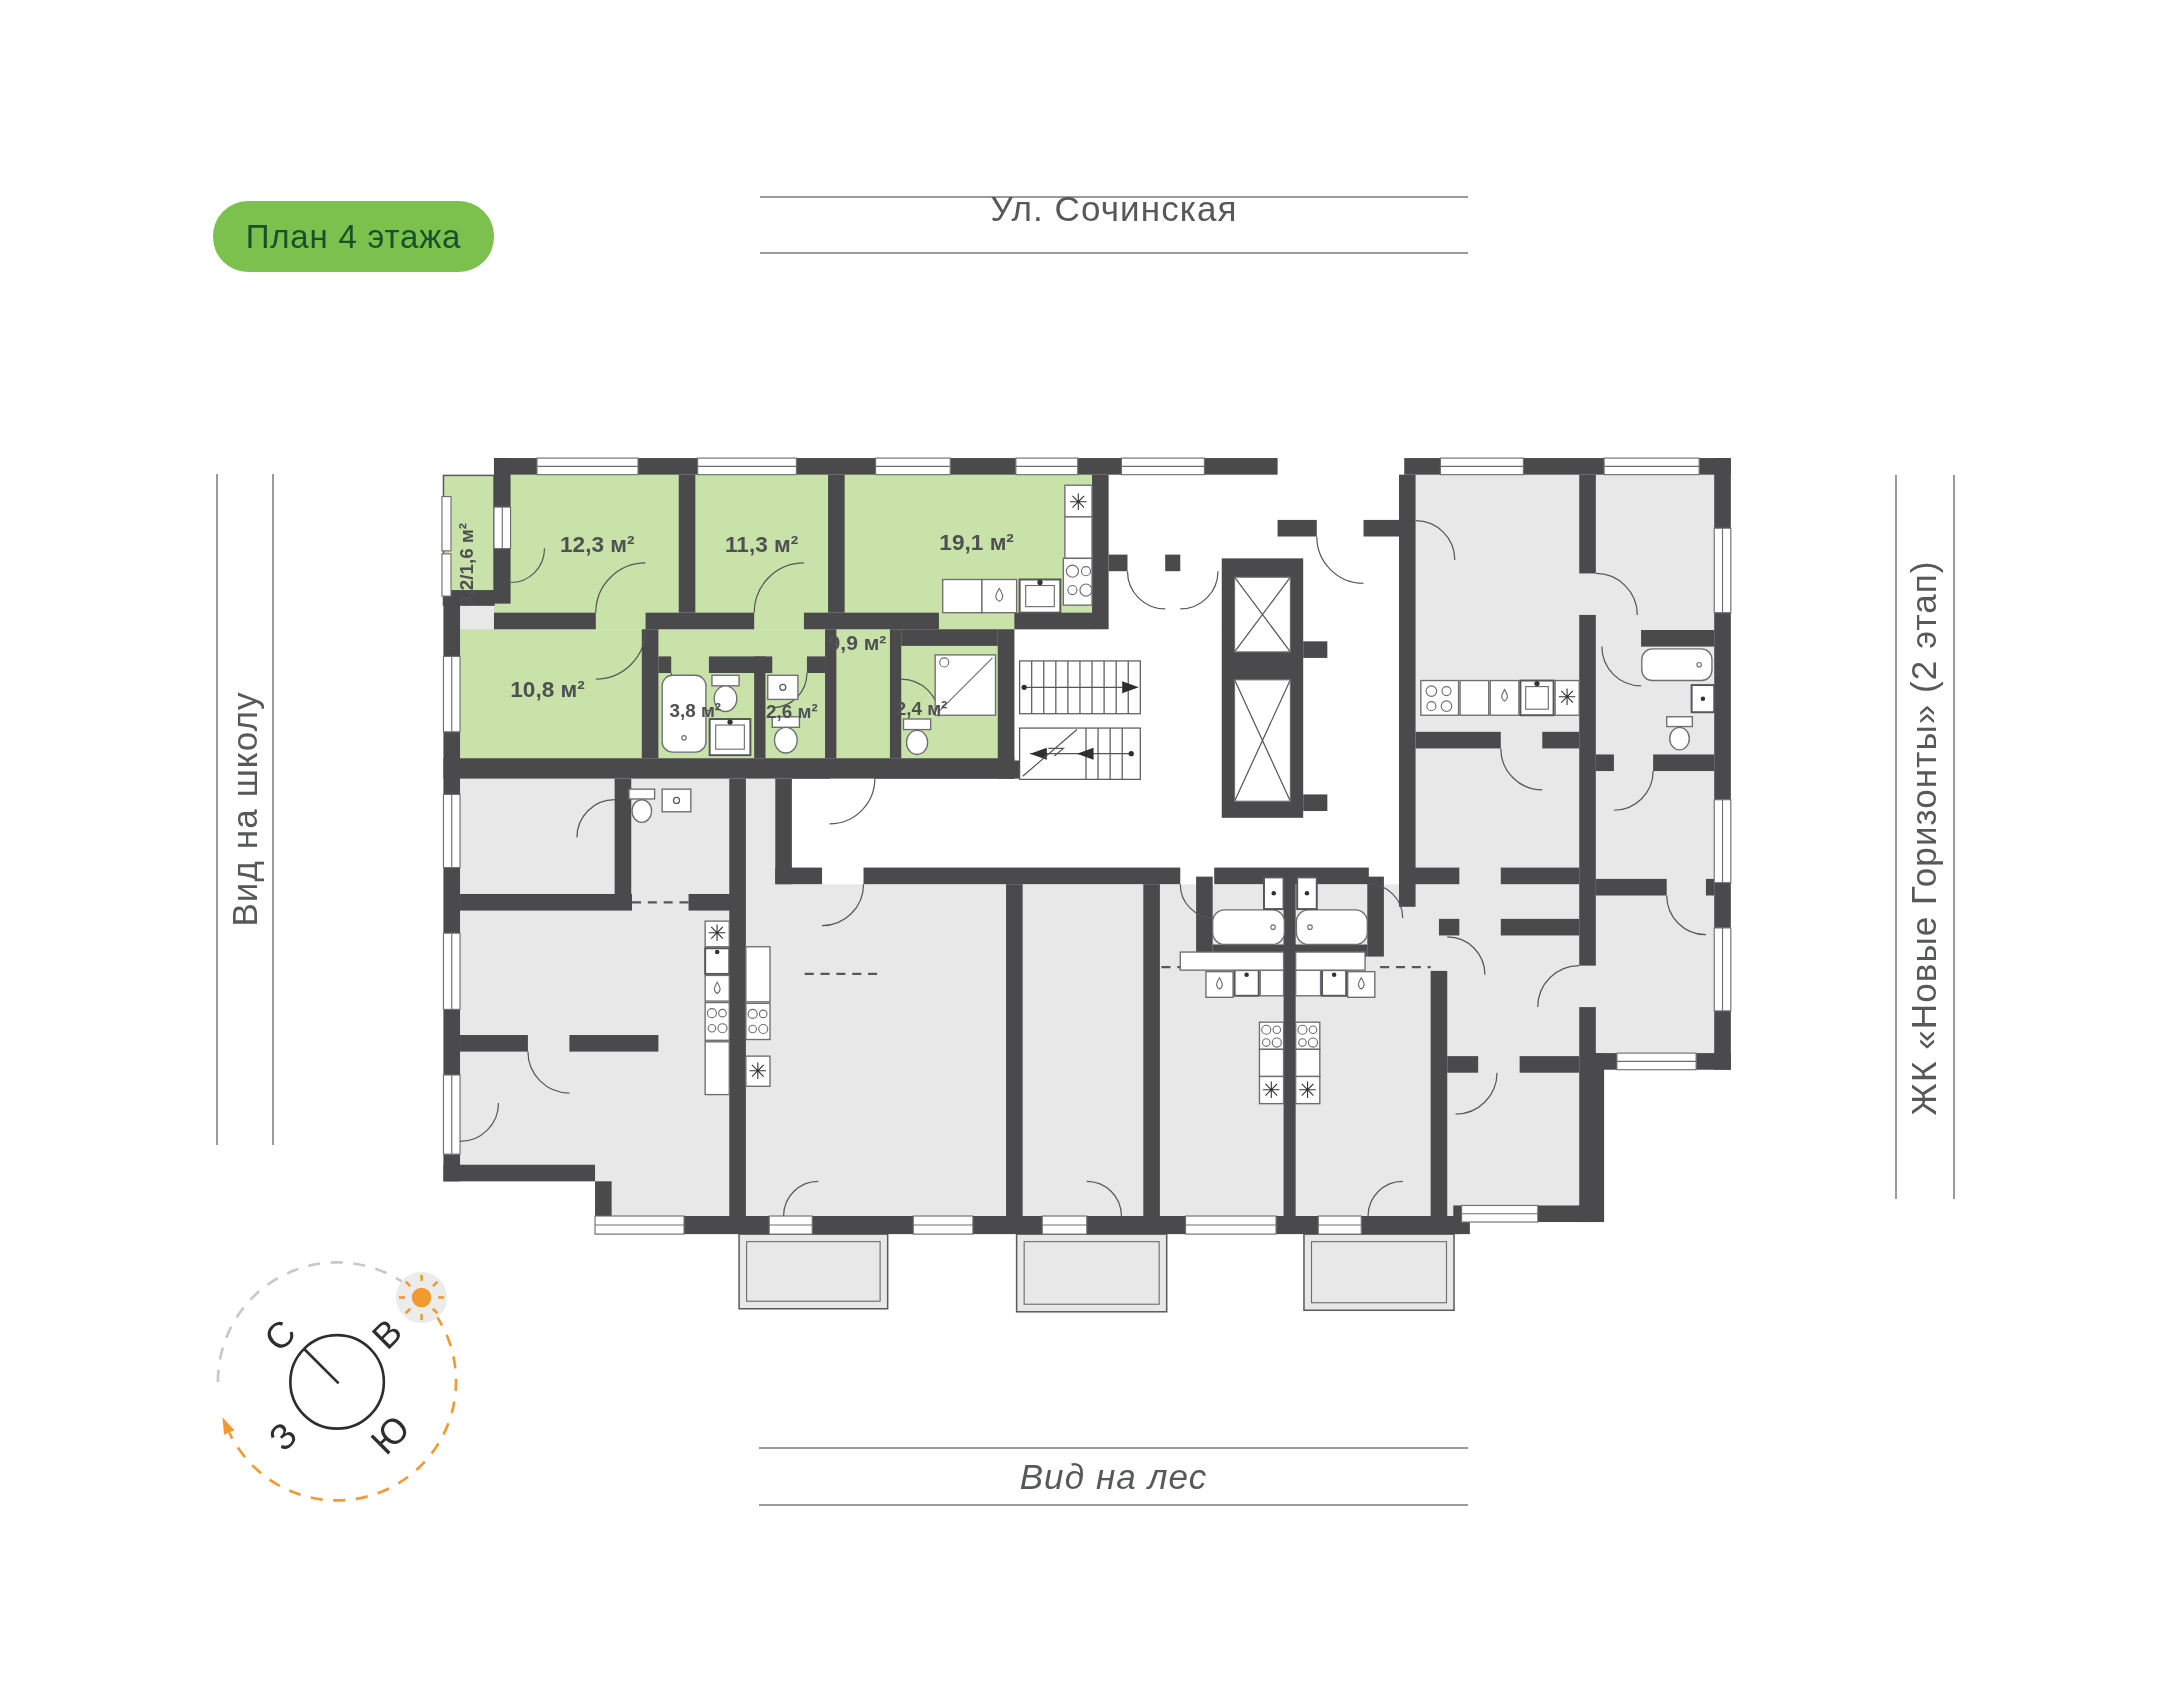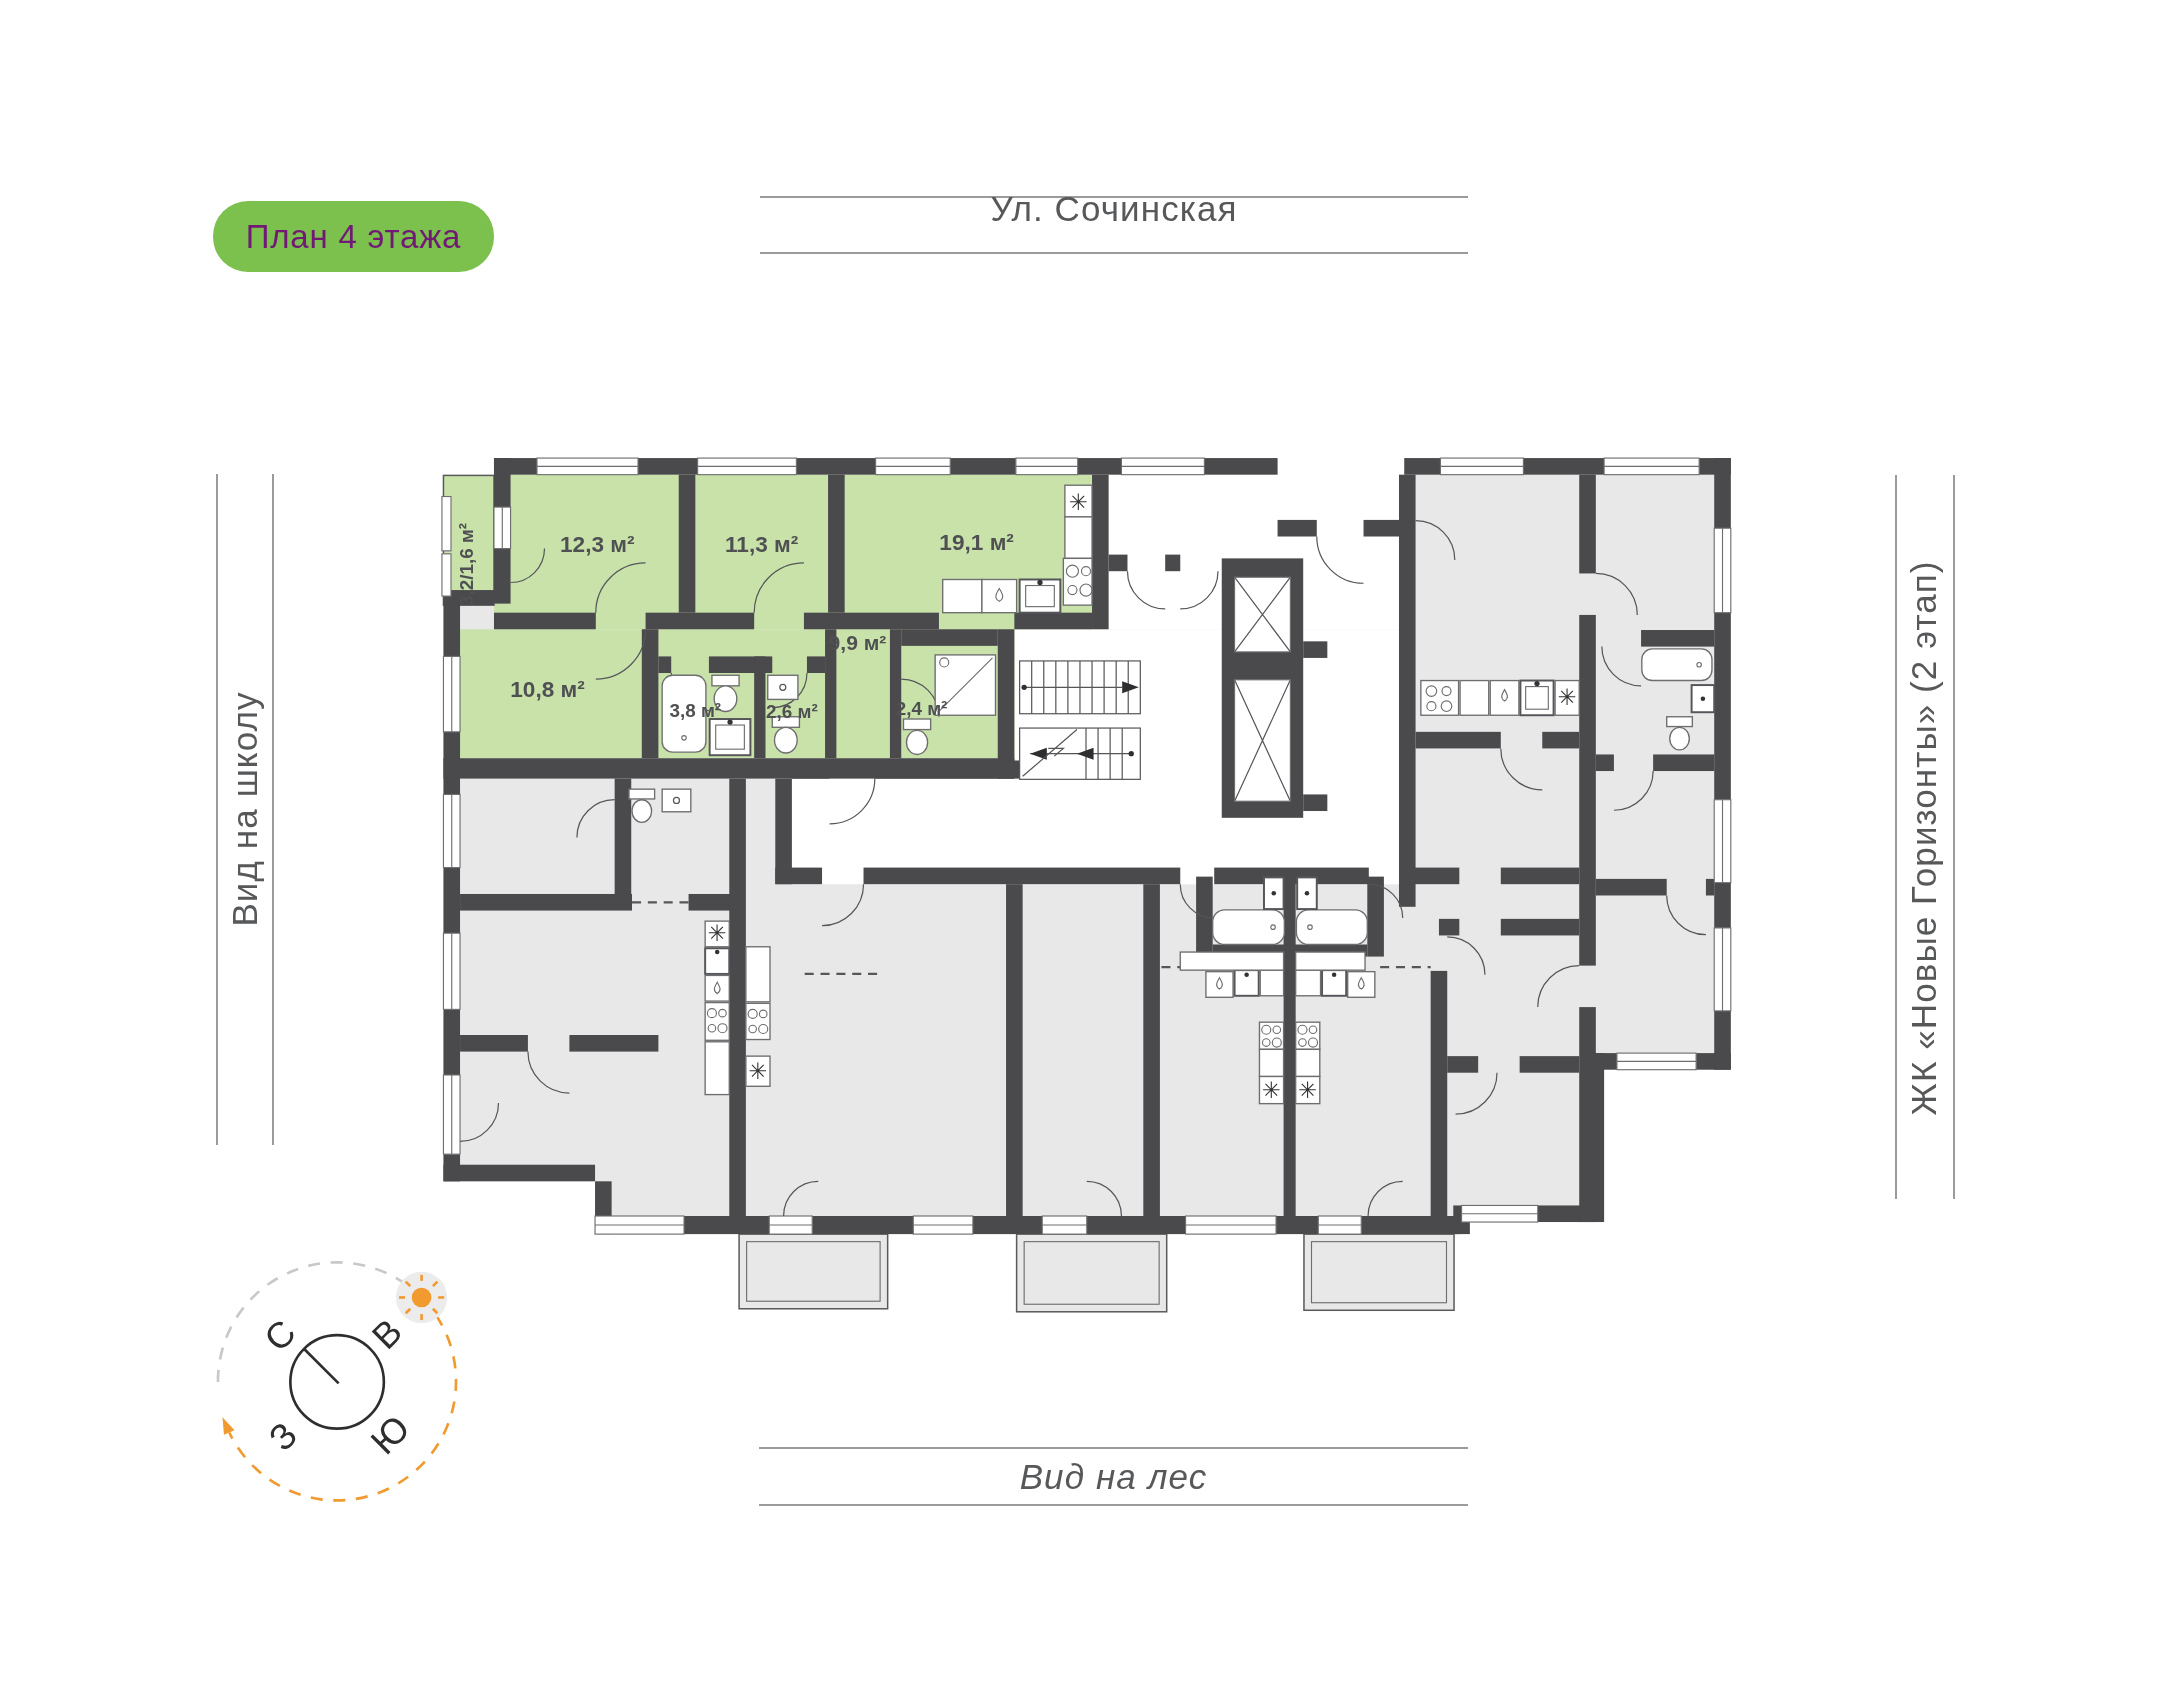--- a/index.html
+++ b/index.html
@@ -4,21 +4,21 @@
 <style>
   html,body{margin:0;padding:0;background:#fff;}
   #stage{position:relative;width:2172px;height:1705px;background:#fff;overflow:hidden;
          font-family:"Liberation Sans",sans-serif;}
   .ttl{position:absolute;color:#57585a;font-size:35px;font-weight:500;letter-spacing:1.1px;
        text-align:center;white-space:nowrap;}
   .hline{position:absolute;height:2.3px;background:#9b9b9b;}
   .vline{position:absolute;width:2.3px;background:#9b9b9b;}
   .vtxt{transform:rotate(-90deg);transform-origin:center center;}
   #badge{position:absolute;left:213px;top:201px;width:281px;height:71px;border-radius:35px;
-         background:#7cc04d;color:#701a75;font-size:33px;font-weight:500;display:flex;
+         background:#7cc04d;color:#14532d;font-size:33px;font-weight:500;display:flex;
          align-items:center;justify-content:center;letter-spacing:0.8px;}
   svg{position:absolute;left:0;top:0;}
   .w{fill:#4a4a4c;}
   .flG{fill:#e8e8e9;}
   .flW{fill:#ffffff;}
   .grn{fill:#c8e2aa;}
   .wg{fill:#fff;stroke:#6e6e70;stroke-width:1.5;}
   .wl{stroke:#6e6e70;stroke-width:1.5;fill:none;}
   .fx{fill:#fff;stroke:#6e6e70;stroke-width:1.8;}
   .fxd{fill:#fff;stroke:#55565a;stroke-width:2.6;}

